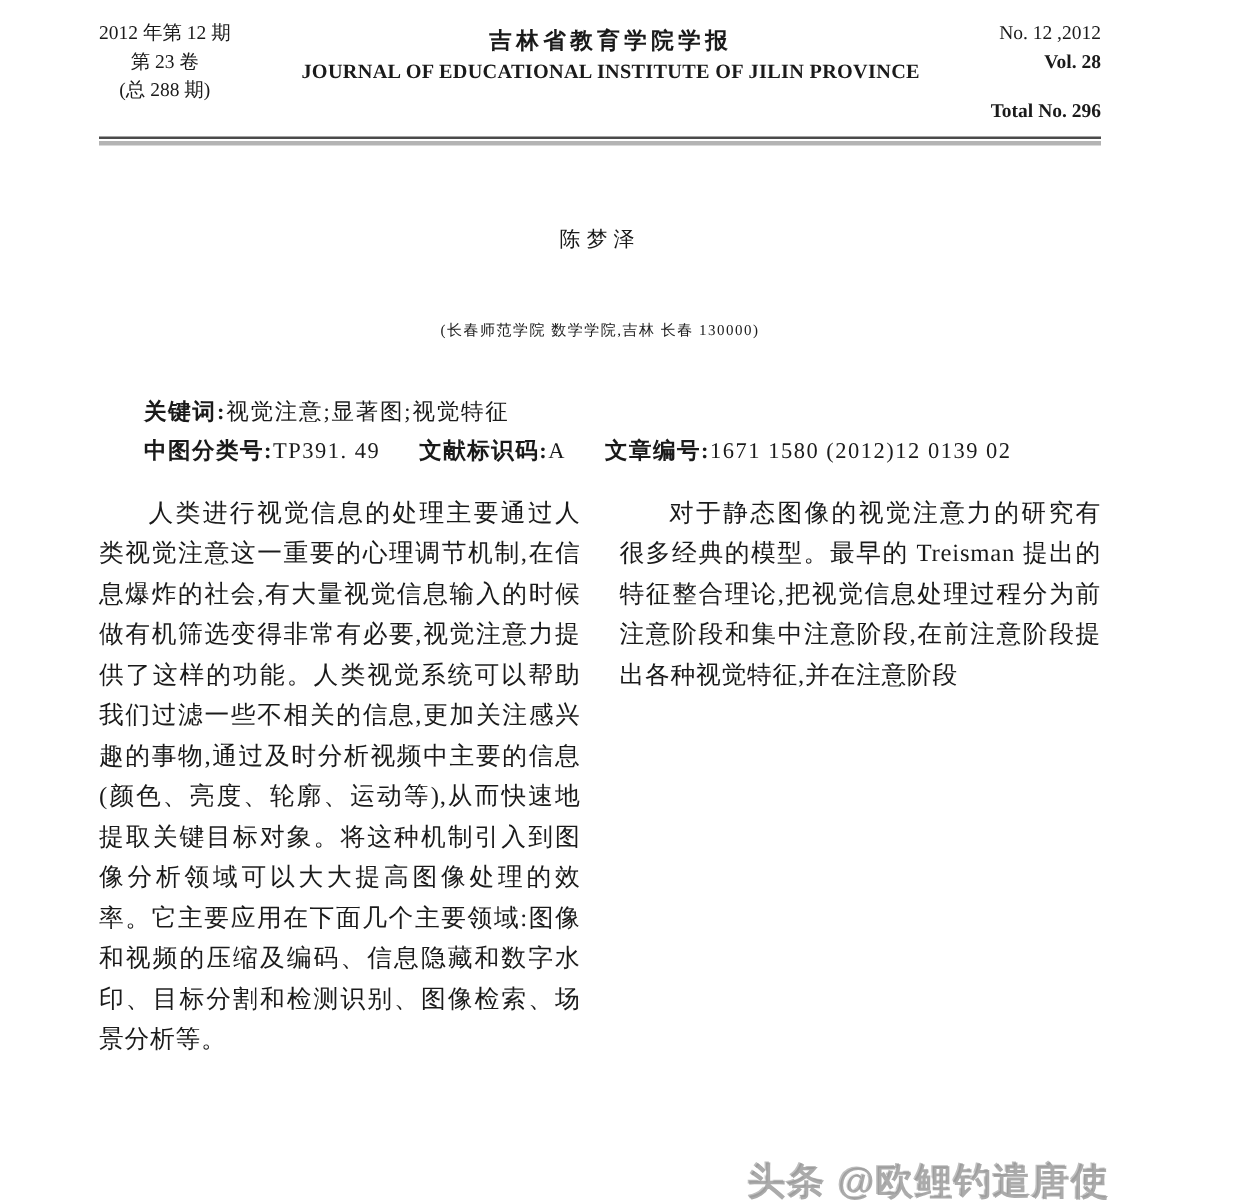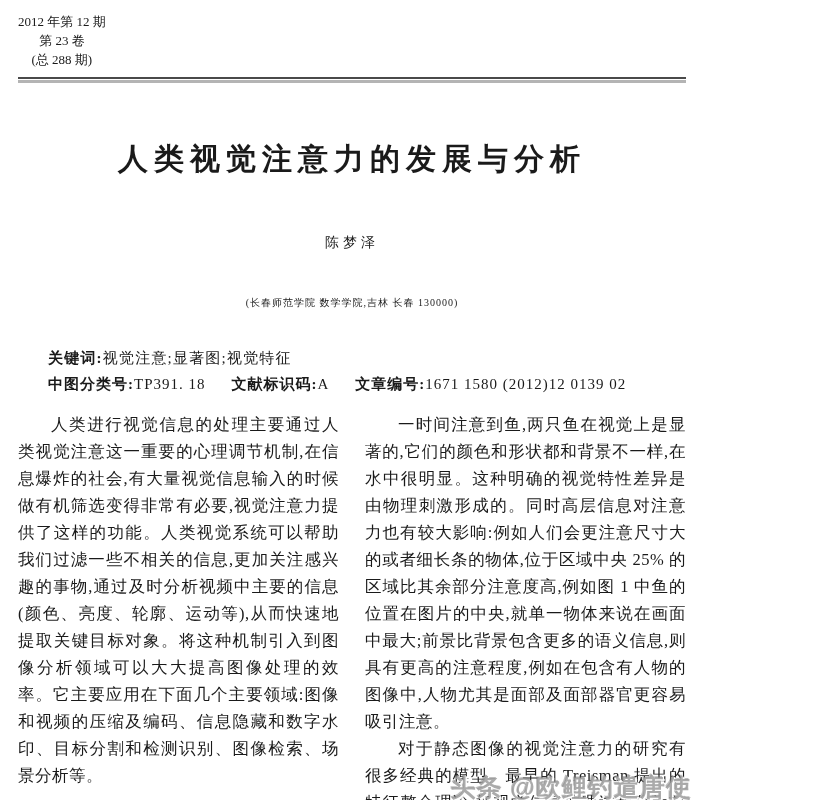--- a/index.html
+++ b/index.html
@@ -2,21 +2,21 @@
 <html><head>
 <meta charset="utf-8">
 <style>
   * { margin: 0; padding: 0; box-sizing: border-box; }
   html, body { background: #ffffff; }
   body {
     width: 840px; height: 800px; overflow: hidden; position: relative;
     font-family: "Liberation Serif", "DejaVu Serif", serif;
     color: #1a1a1a;
   }
-  .page { position: relative; width: 704px; height: 800px; padding: 0 18px; }
+  .page { position: relative; width: 704px; height: 800px; padding: 0 18px; margin-left: 48px; }
 
   
   .masthead { display: flex; justify-content: space-between; padding-top: 12px; }
   .mast-left { font-size: 13px; line-height: 19px; text-align: center; }
   .mast-center { text-align: center; padding-top: 6px; }
   .mast-center .cn { font-size: 15px; font-weight: bold; letter-spacing: 3px; }
   .mast-center .en { font-size: 13.5px; font-weight: bold; margin-top: 3px; letter-spacing: 0.2px; }
   .mast-right { font-size: 13px; line-height: 19px; text-align: right; }
   .mast-right .vol { font-weight: bold; }
   .mast-right .total { font-weight: bold; margin-top: 14px; }
@@ -60,38 +60,45 @@
 <body>
 
 <div class="page">
 
   <div class="masthead">
     <div class="mast-left">
       <div>2012 年第 12 期</div>
       <div>第 23 卷</div>
       <div>(总 288 期)</div>
     </div>
+    <div class="mast-center">
+      <div class="cn">吉林省教育学院学报</div>
+      <div class="en">JOURNAL OF EDUCATIONAL INSTITUTE OF JILIN PROVINCE</div>
+    </div>
+    <div class="mast-right">
+      <div>No. 12 ,2012</div>
+      <div class="vol">Vol. 28</div>
+      <div class="total">Total No. 296</div>
+    </div>
   </div>
   <div class="header-rule"></div>
 
-  <h1 class="article-title">人类视觉注意力的发展与分析</h1>
   <div class="author">陈梦泽</div>
   <div class="affiliation">(长春师范学院 数学学院,吉林 长春 130000)</div>
 
   <div class="meta-block">
     <p class="keywords-p"><span class="lab">关键词:</span><span>视觉注意;显著图;视觉特征</span></p>
-    <p class="clc-p"><span class="pair"><span class="lab">中图分类号:</span><span>TP391. 18</span></span><span class="pair"><span class="lab">文献标识码:</span><span>A</span></span><span class="pair"><span class="lab">文章编号:</span><span>1671  1580 (2012)12  0139  02</span></span></p>
+    <p class="clc-p"><span class="pair"><span class="lab">中图分类号:</span><span>TP391. 49</span></span><span class="pair"><span class="lab">文献标识码:</span><span>A</span></span><span class="pair"><span class="lab">文章编号:</span><span>1671  1580 (2012)12  0139  02</span></span></p>
   </div>
 
   <div class="columns">
     <div class="col">
       <p>人类进行视觉信息的处理主要通过人类视觉注意这一重要的心理调节机制,在信息爆炸的社会,有大量视觉信息输入的时候做有机筛选变得非常有必要,视觉注意力提供了这样的功能。人类视觉系统可以帮助我们过滤一些不相关的信息,更加关注感兴趣的事物,通过及时分析视频中主要的信息 (颜色、亮度、轮廓、运动等),从而快速地提取关键目标对象。将这种机制引入到图像分析领域可以大大提高图像处理的效率。它主要应用在下面几个主要领域:图像和视频的压缩及编码、信息隐藏和数字水印、目标分割和检测识别、图像检索、场景分析等。</p>
 
     </div>
     <div class="col">
-      <p>一时间注意到鱼,两只鱼在视觉上是显著的,它们的颜色和形状都和背景不一样,在水中很明显。这种明确的视觉特性差异是由物理刺激形成的。同时高层信息对注意力也有较大影响:例如人们会更注意尺寸大的或者细长条的物体,位于区域中央 25% 的区域比其余部分注意度高,例如图 1 中鱼的位置在图片的中央,就单一物体来说在画面中最大;前景比背景包含更多的语义信息,则具有更高的注意程度,例如在包含有人物的图像中,人物尤其是面部及面部器官更容易吸引注意。</p>
       <p>对于静态图像的视觉注意力的研究有很多经典的模型。最早的 Treisman 提出的特征整合理论,把视觉信息处理过程分为前注意阶段和集中注意阶段,在前注意阶段提出各种视觉特征,并在注意阶段</p>
     </div>
   </div>
 
   <div class="watermark">头条 @欧鲤钓遣唐使</div>
 
 </div>
 
 </body></html>

